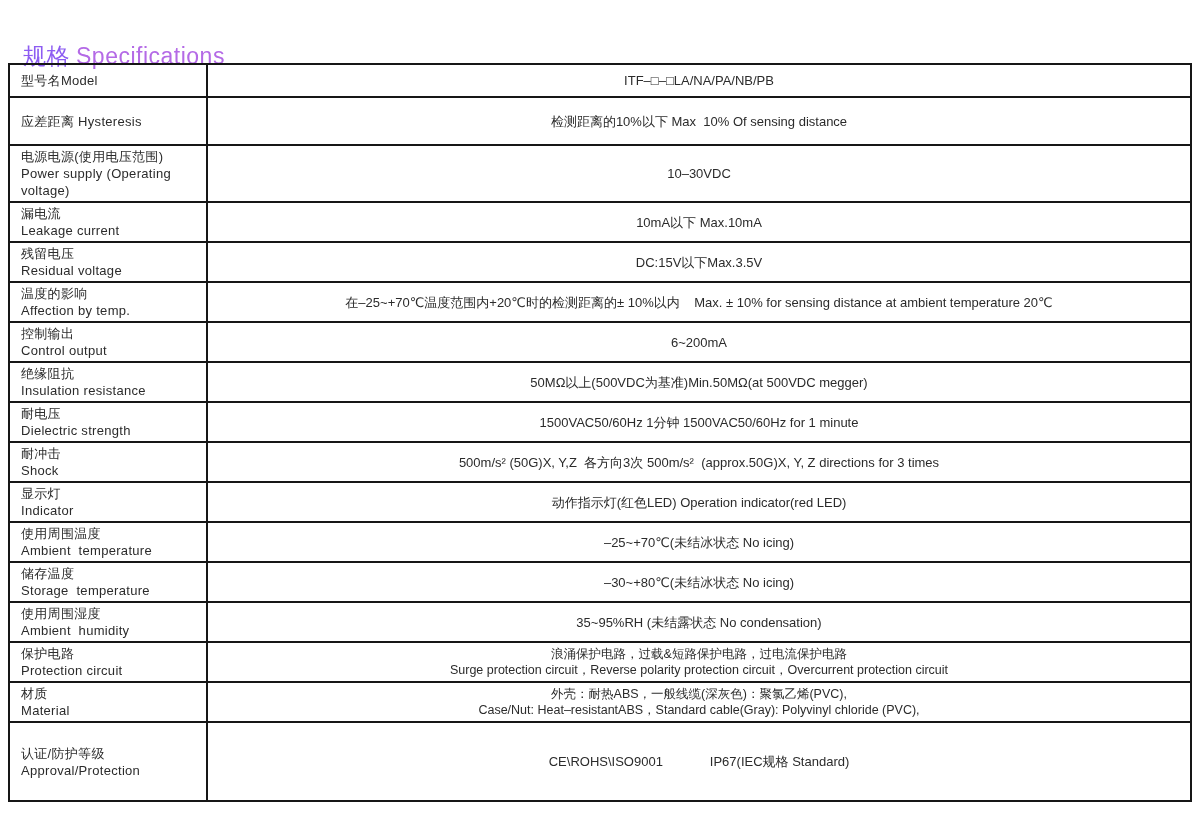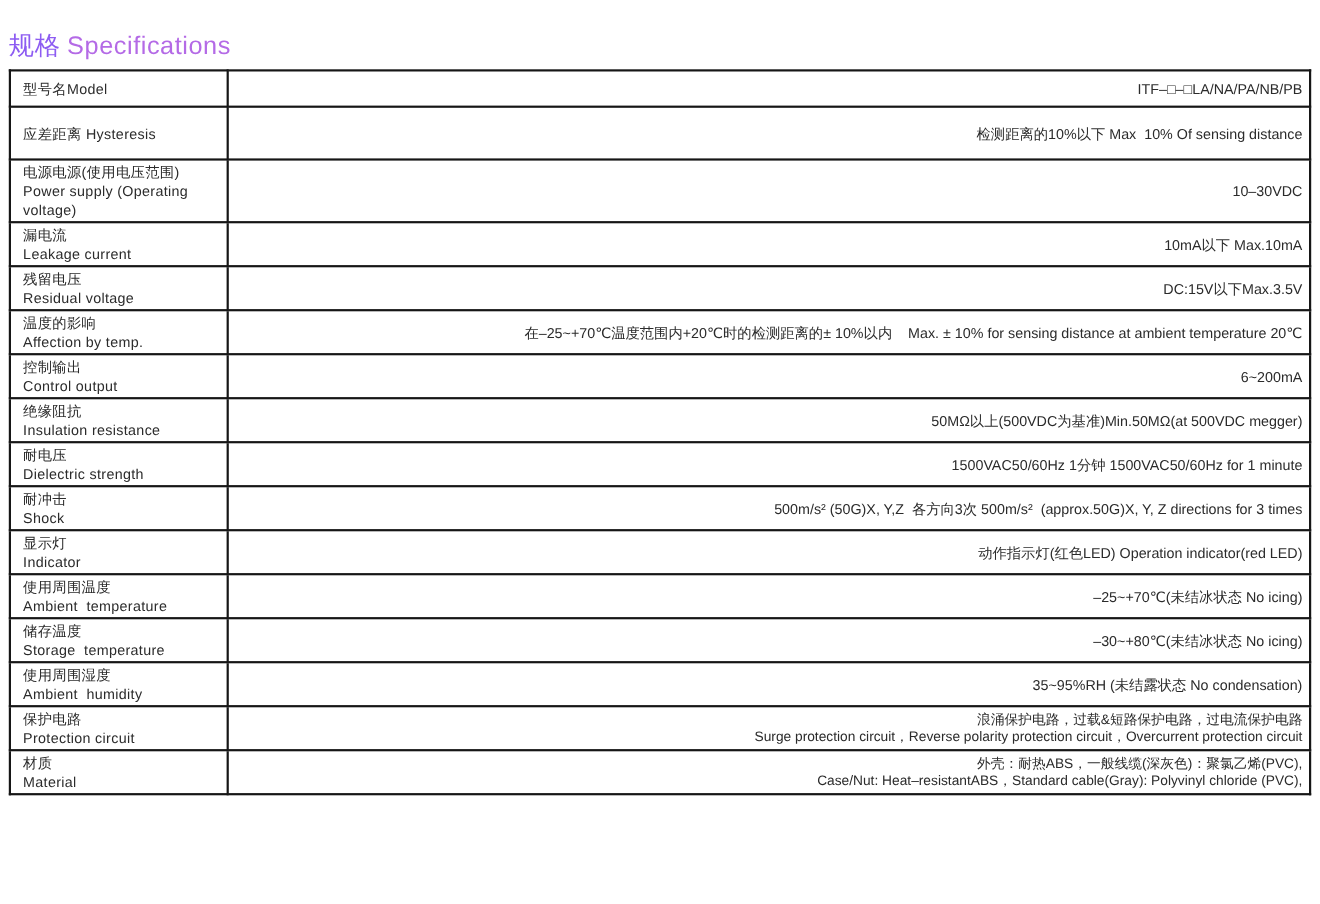--- a/index.html
+++ b/index.html
@@ -11,21 +11,21 @@
     font-family: "Liberation Sans", "DejaVu Sans", sans-serif;
     color: #2b2b2b;
     -webkit-font-smoothing: antialiased;
   }
   .page { position: relative; width: 1200px; height: 822px; overflow: hidden; }
 
   .title {
     position: absolute;
     left: 8px;
     top: 26px;
-    margin: 0;
+    margin: 15px;
     font-size: 23px;
     font-weight: 400;
     letter-spacing: 0.5px;
   }
   .title .zh { color: #8d5cf2; margin-right: 6px; }
   .title .en { color: #b46ae6; }
 
   table.spec-table {
     position: absolute;
     left: 8px;
@@ -49,21 +49,21 @@
   .spec-table tr:nth-child(18) { height: 40px; }
 
   td.label-cell { padding-left: 11px; }
   .label-line {
     font-size: 13px;
     line-height: 17px;
     white-space: pre-wrap;
     letter-spacing: 0.3px;
   }
 
-  td.value-cell { text-align: right; margin-top: 28px; }
+  td.value-cell { text-align: center; margin-top: 28px; }
   .value-line {
     font-size: 13px;
     line-height: 17px;
     white-space: pre-wrap;
   }
   
   .value-line + .value-line, 
   td.value-cell.two-line .value-line {
     font-size: 12.5px;
     line-height: 16px;
@@ -240,15 +240,24 @@
     <td class="label-cell">
             <div class="label-line">材质</div>
             <div class="label-line">Material</div>
           </td>
     <td class="value-cell two-line">
             <div class="value-line">外壳：耐热ABS，一般线缆(深灰色)：聚氯乙烯(PVC),</div>
             <div class="value-line">Case/Nut: Heat–resistantABS，Standard cable(Gray): Polyvinyl chloride (PVC),</div>
           </td>
   </tr>
 
+  <tr>
+    <td class="label-cell">
+            <div class="label-line">认证/防护等级</div>
+            <div class="label-line">Approval/Protection</div>
+          </td>
+    <td class="value-cell">
+            <div class="value-line">CE\ROHS\ISO9001             IP67(IEC规格 Standard)</div>
+          </td>
+  </tr>
 </tbody>
   </table>
 </div>
 
 </body></html>

